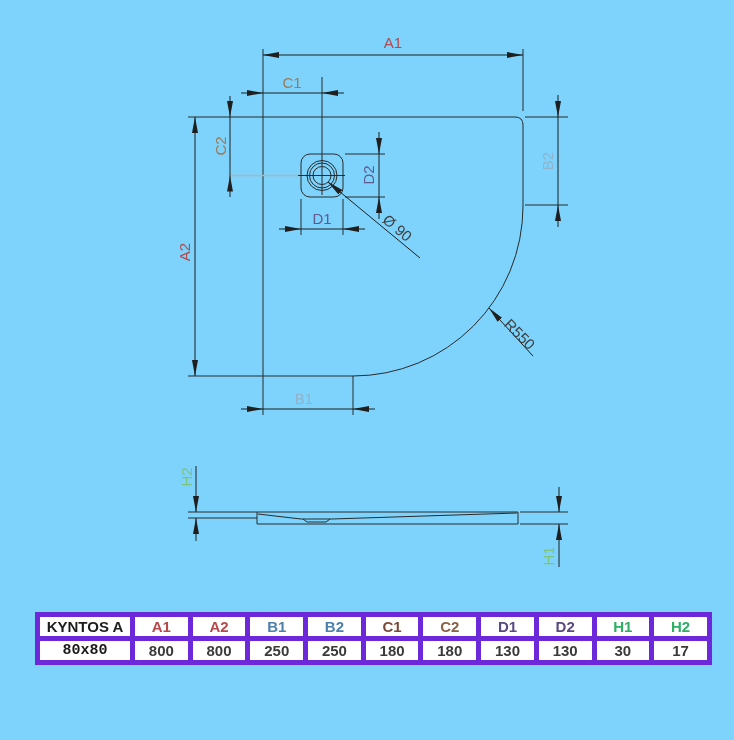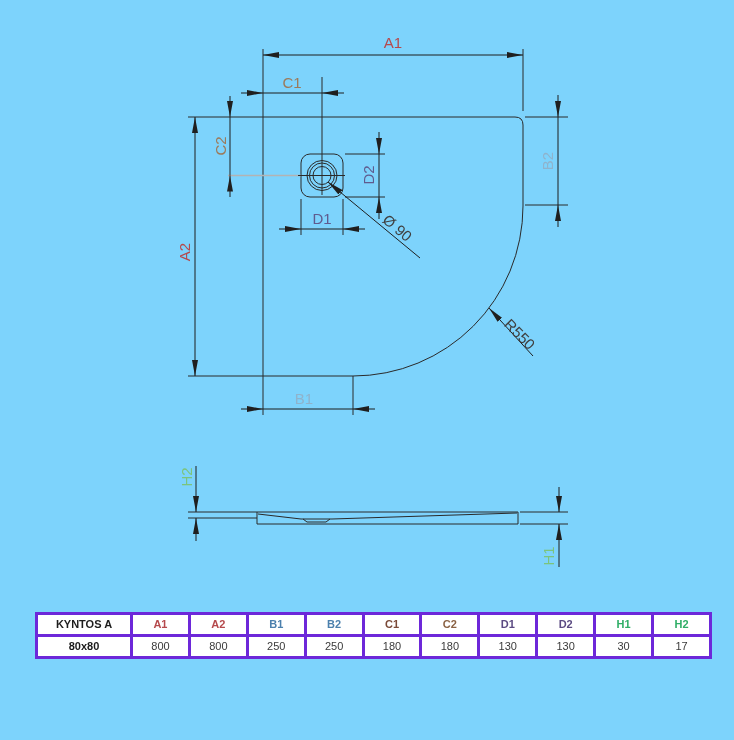--- a/index.html
+++ b/index.html
@@ -10,25 +10,25 @@
   .lbl-b{fill:#8fb3cc;}
   .lbl-c{fill:#9c7a5a;}
   .lbl-d{fill:#5f5b8e;}
   .lbl-h{fill:#7cc47c;}
   .lbl-k{fill:#3f3f3f;}
   .thin{stroke:#2a2a2a;stroke-width:1;fill:none;}
   .dim{stroke:#1f1f1f;stroke-width:1;fill:none;}
   .gray{stroke:#b3b3b3;stroke-width:1.4;fill:none;}
   .table-wrap{position:absolute;left:35px;top:612px;}
   table{border-collapse:collapse;table-layout:fixed;width:677px;}
-  th,td{border:3px solid #6d28d9;height:19px;text-align:center;vertical-align:middle;
-        font-size:11px;padding:0;background:#fff;line-height:1;}
+  th,td{border:5px solid #6d28d9;height:19px;text-align:center;vertical-align:middle;
+        font-size:15px;padding:0;background:#fff;line-height:1;}
   th{font-weight:bold;}
-  td{color:#3a3a3a;font-weight:normal;}
-  td.size{font-weight:bold;color:#1a1a1a;}
+  td{color:#3a3a3a;font-weight:bold;}
+  td.size{font-weight:bold;color:#1a1a1a;font-family:Liberation Mono, monospace;}
   .c-name{color:#1c1c1c;}
   .c-a{color:#b5494c;}
   .c-b{color:#4c80ad;}
   .c-c1{color:#7a4a38;}
   .c-c2{color:#8a6244;}
   .c-d{color:#5b4a82;}
   .c-h{color:#2fae66;}
 </style>
 </head>
 <body>

